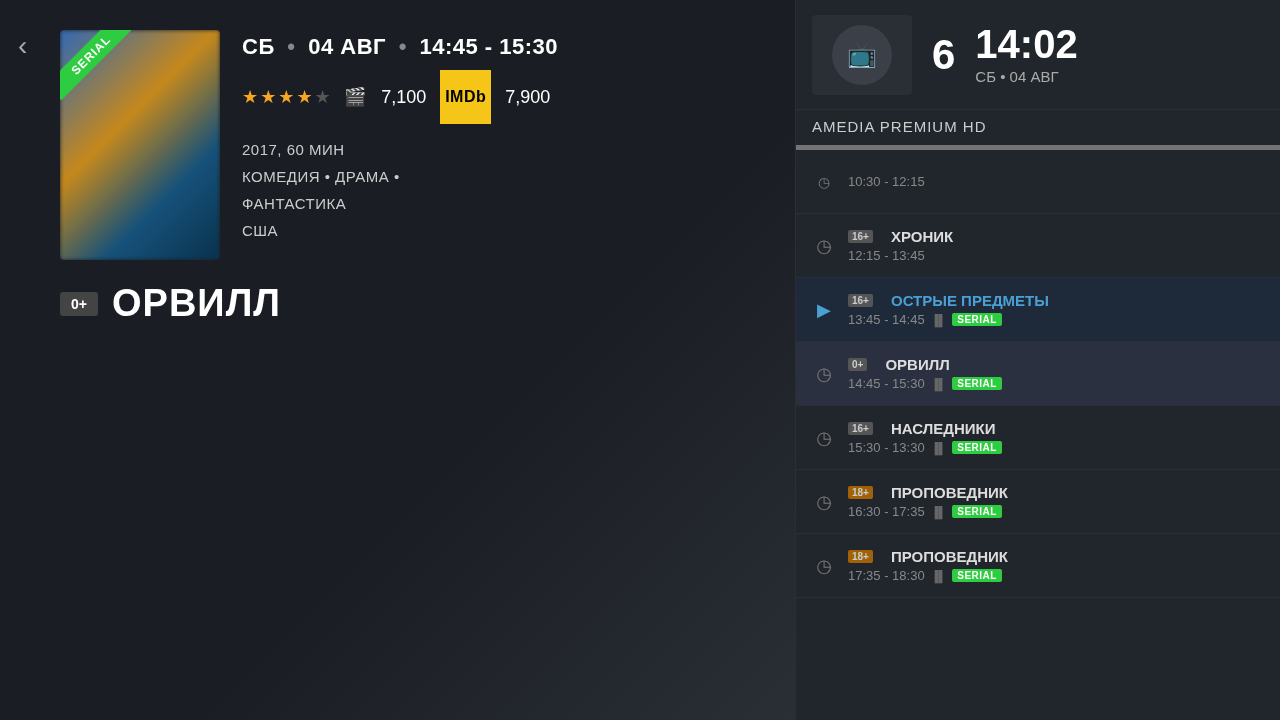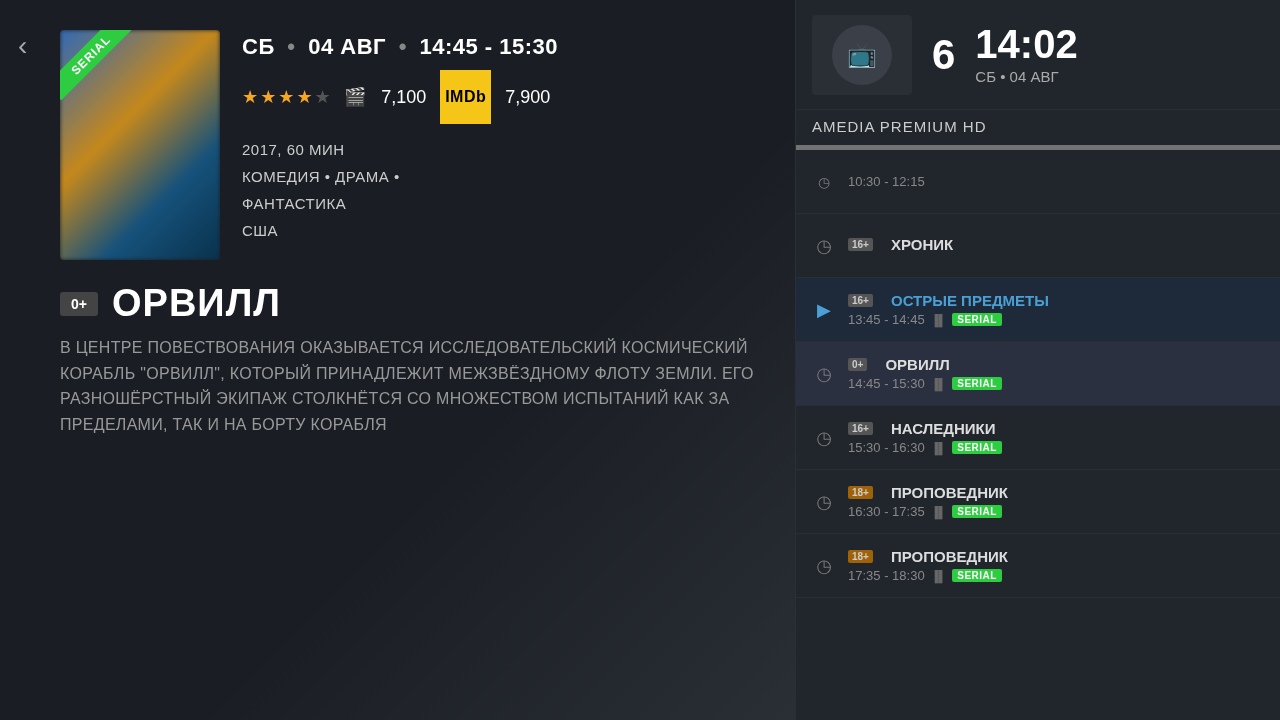--- a/index.html
+++ b/index.html
@@ -414,21 +414,20 @@
         <div>США</div>
       </div>
     </div>
   </div>
 
   <div class="middle-section">
     <div class="title-line">
       <span class="age-badge">0+</span>
       <span class="show-title">ОРВИЛЛ</span>
     </div>
-    <div class="description">В ЦЕНТРЕ ПОВЕСТВОВАНИЯ ОКАЗЫВАЕТСЯ ИССЛЕДОВАТЕЛЬСКИЙ КОСМИЧЕСКИЙ КОРАБЛЬ "ОРВИЛЛ", КОТОРЫЙ ПРИНАДЛЕЖИТ МЕЖЗВЁЗДНОМУ ФЛОТУ ЗЕМЛИ. ЕГО РАЗНОШЁРСТНЫЙ ЭКИПАЖ СТОЛКНЁТСЯ СО МНОЖЕСТВОМ ИСПЫТАНИЙ КАК ЗА ПРЕДЕЛАМИ, ТАК И НА БОРТУ КОРАБЛЯ</div>
   </div>
 
 </div>
 
 <div class="right-panel">
 
   <div class="channel-header">
     <div class="channel-logo">
       <div class="channel-logo-inner">📺</div>
     </div>
@@ -450,20 +449,24 @@
     </div>
         </div>
       </div>
       <div class="schedule-item">
         <div class="sched-icon">◷</div>
         <div class="sched-content">
       <div class="sched-title-line">
         <span class="sched-age age-16">16+</span>
         <span class="sched-name">ХРОНИК</span>
       </div>
+      <div class="sched-time-line">
+        <span class="sched-time">12:15 - 13:45</span>
+
+      </div>
     </div>
       </div>
       <div class="schedule-item playing">
         <div class="sched-icon tv-icon">▶</div>
         <div class="sched-content">
       <div class="sched-title-line">
         <span class="sched-age age-16">16+</span>
         <span class="sched-name highlight">ОСТРЫЕ ПРЕДМЕТЫ</span>
       </div>
       <div class="sched-time-line">
@@ -488,21 +491,21 @@
     </div>
       </div>
       <div class="schedule-item">
         <div class="sched-icon">◷</div>
         <div class="sched-content">
       <div class="sched-title-line">
         <span class="sched-age age-16">16+</span>
         <span class="sched-name">НАСЛЕДНИКИ</span>
       </div>
       <div class="sched-time-line">
-        <span class="sched-time">15:30 - 16:30</span>
+        <span class="sched-time">15:30 - 13:30</span>
         <span class="sched-photo-icon">▐▌</span>
         <span class="serial-tag">SERIAL</span>
       </div>
     </div>
       </div>
       <div class="schedule-item">
         <div class="sched-icon">◷</div>
         <div class="sched-content">
       <div class="sched-title-line">
         <span class="sched-age age-18">18+</span>

